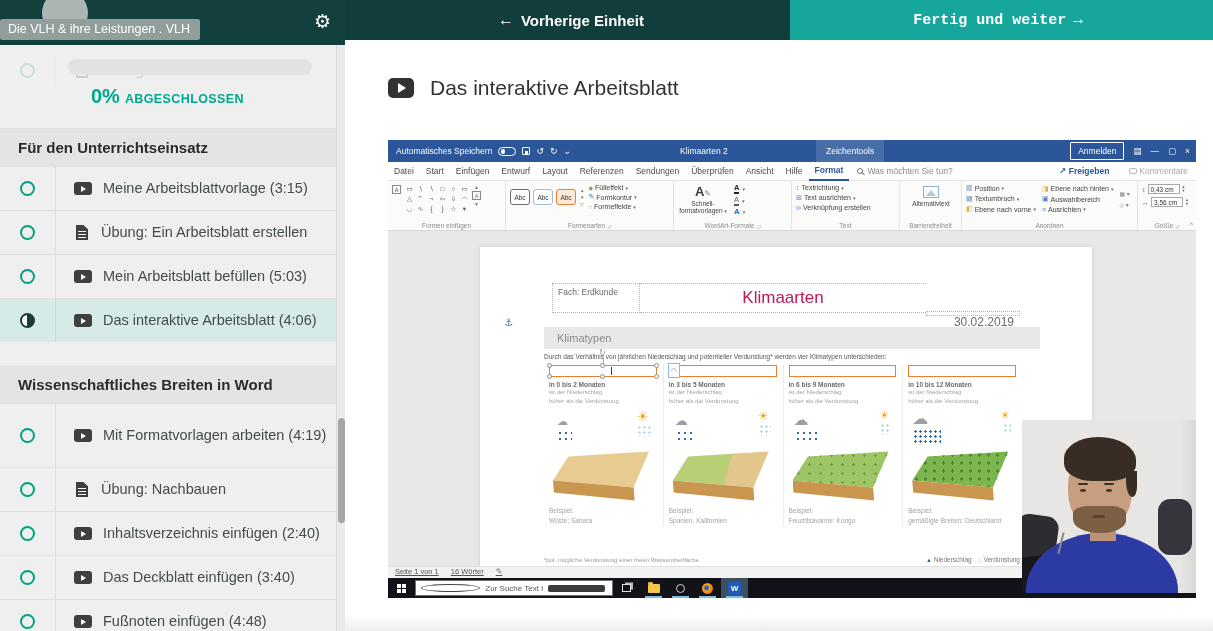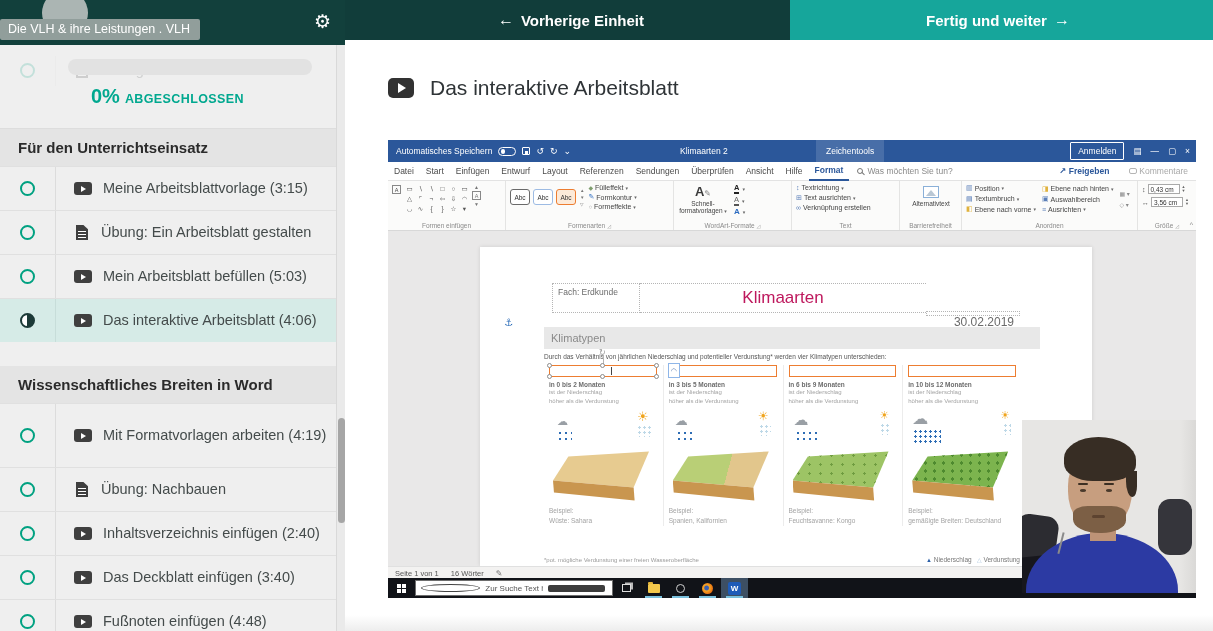--- a/index.html
+++ b/index.html
@@ -44,21 +44,21 @@
     background:repeating-linear-gradient(#fff 0 1px,transparent 1px 3px); }
   .srow.active { background:#d6ebe7; }
   .srow.active .scol { border-right-color:#c7ddd9; }
 
   
   .main { position:relative; flex:1; height:631px; background:#fff; }
   .topbar { display:flex; height:40px; }
   .tb-prev { width:445px; background:#113d3a; color:#fff; display:flex; align-items:center; justify-content:center;
     font-size:15px; font-weight:600; cursor:pointer; }
   .tb-next { flex:1; background:#16a69b; color:#fff; display:flex; align-items:center; justify-content:center;
-    font-size:15px; font-weight:600; cursor:pointer; }
+    font-size:15px; font-weight:600; cursor:pointer;font-family:Liberation Mono, monospace; }
   .arr { font-weight:700; font-size:16px; margin:0 7px; }
   .content { position:relative; height:591px; background:#fff; }
   .content-fade { position:absolute; left:0; right:0; bottom:0; height:16px; background:linear-gradient(#ffffff,#ededed); }
   .heading { position:absolute; left:43px; top:36px; display:flex; align-items:center; }
   .play-ic { width:26px; height:20px; background:#323232; border-radius:5px; position:relative; margin-right:16px; }
   .play-ic::after { content:""; position:absolute; left:10px; top:5px; border-left:8px solid #fff;
     border-top:5px solid transparent; border-bottom:5px solid transparent; }
   .heading h1 { font-size:21px; font-weight:400; color:#2f3437; }
 
   
@@ -146,21 +146,21 @@
   
   .w-doc { position:absolute; left:0; top:91px; right:0; bottom:32px; background:#e9e8e8; }
   .page { position:absolute; left:92px; top:16px; width:612px; bottom:0; background:#fff; box-shadow:0 0 4px rgba(0,0,0,.12); overflow:hidden; }
   .ws-table { position:absolute; left:72px; top:36px; display:flex; height:30px; }
   .ws-cell { border:1px dotted #b5b5b5; color:#6b6b6b; }
   .ws-c1 { width:88px; font-size:8.5px; padding:3px 0 0 5px; }
   .ws-c2 { width:286px; font-size:17px; color:#be185d; display:flex; align-items:center; justify-content:center; border-left:none; border-right:none; }
   .ws-c3 { width:94px; font-size:12px; padding:3px 5px 0 0; text-align:right;margin-top:28px; }
   .anchor { position:absolute; left:24px; top:70px; color:#2b6cb8; font-size:10px; }
   .ws-band { position:absolute; left:64px; top:80px; width:496px; height:22px; background:#e8e8e8; color:#8a8a8a;
-    font-size:11px; line-height:22px; padding-left:7px; }
+    font-size:11px; line-height:22px; padding-left:13px; }
   .ws-intro { position:absolute; left:64px; top:106px; font-size:6.5px; color:#555; }
   .ws-cols { position:absolute; left:64px; top:118px; width:478px; display:flex; }
   .ws-col { flex:1; padding:0 6px 0 5px; position:relative; }
   .ws-col + .ws-col { border-left:1px solid #ececec; }
   .obox { position:relative; height:12px; border:1.2px solid #ED7D31; background:#fff; margin-bottom:4px; }
   .h { position:absolute; width:5px; height:5px; background:#fff; border:1px solid #8c8c8c; border-radius:50%; z-index:2; }
   .rot-stem { position:absolute; left:50%; top:-10px; width:1px; height:10px; background:#b5b5b5; }
   .rot { position:absolute; left:50%; top:-18px; margin-left:-4px; font-size:8px; color:#9a9a9a; }
   .caret { position:absolute; left:58%; top:1px; width:1px; height:8px; background:#444; }
   .cc-icon { position:absolute; left:-2px; top:-3px; width:12px; height:15px; background:#fff; border:1px solid #8fb6e8;
@@ -178,21 +178,21 @@
   .c1 .t-top { background:#e7cb90; }
   .c2 .t-top { background:linear-gradient(105deg,#b9cf76 55%,#e2c68c 55%); }
   .c3 .t-top { background:#9dc465; background-image:radial-gradient(circle,#6f9c40 1.2px,transparent 1.4px); background-size:11px 9px; }
   .c4 .t-top { background:#7cb44e; background-image:radial-gradient(circle,#4e8a2f 1.6px,transparent 1.8px); background-size:9px 8px; }
   .ws-ex { font-size:6.5px; color:#a3a3a3; line-height:1.5; margin-top:5px; }
   .pg-foot { position:absolute; left:64px; bottom:3px; font-size:6px; color:#9b9b9b; }
   .pg-legend { position:absolute; right:72px; bottom:3px; font-size:6.5px; color:#777; }
   .lg-precip { color:#2b5fa8; font-size:6px; } .lg-evap { color:#a9c4dd; font-size:6px; }
 
   .w-status { position:absolute; left:0; right:0; bottom:20px; height:12px; background:#f3f2f1; border-top:1px solid #e0e0e0;
-    display:flex; align-items:flex-end; gap:12px; font-size:7.5px; color:#555; padding-left:7px; }
+    display:flex; align-items:flex-start; gap:12px; font-size:7.5px; color:#555; padding-left:7px;text-decoration:underline; }
   .w-task { position:absolute; left:0; right:0; bottom:0; height:20px; background:#111318; display:flex; align-items:center; }
   .winlogo { display:grid; grid-template-columns:4px 4px; grid-template-rows:4px 4px; gap:1px; margin:0 9px 0 9px; }
   .winlogo i { background:#fff; }
   .tb-search { width:198px; height:16px; background:#fff; border:1px solid #6e6e6e; display:flex; align-items:center; gap:5px; padding:0 5px; }
   .cortana { width:8px; height:8px; border:1.3px solid #444; border-radius:50%; flex:none; }
   .tb-search span { font-size:8px; color:#555; flex:1; white-space:nowrap; overflow:hidden; }
   .micb { width:4px; height:7px; background:#3c3c3c; border-radius:2px; position:relative; flex:none; margin-right:2px; }
   .micb::after { content:""; position:absolute; left:-1.5px; bottom:-2.5px; width:7px; height:1.2px; background:#3c3c3c; }
   .tb-ic { position:relative; height:20px; width:27px; display:flex; align-items:center; justify-content:center; }
   .taskview { width:9px; height:8px; border:1px solid #ddd; box-shadow:2.5px -2px 0 -0.5px #bbb; }
@@ -262,21 +262,21 @@
           <span class="vicon"></span>
         <span class="slabel">Meine Arbeitsblattvorlage (3:15)</span>
         </div>
     </div>
     <div class="srow">
       <div class="scol">
           <span class="circ"></span>
         </div>
       <div class="sbody">
           <span class="dicon"></span>
-        <span class="slabel">Übung: Ein Arbeitsblatt gestalten</span>
+        <span class="slabel">Übung: Ein Arbeitsblatt erstellen</span>
         </div>
     </div>
     <div class="srow">
       <div class="scol">
           <span class="circ"></span>
         </div>
       <div class="sbody">
           <span class="vicon"></span>
         <span class="slabel">Mein Arbeitsblatt befüllen (5:03)</span>
         </div>

